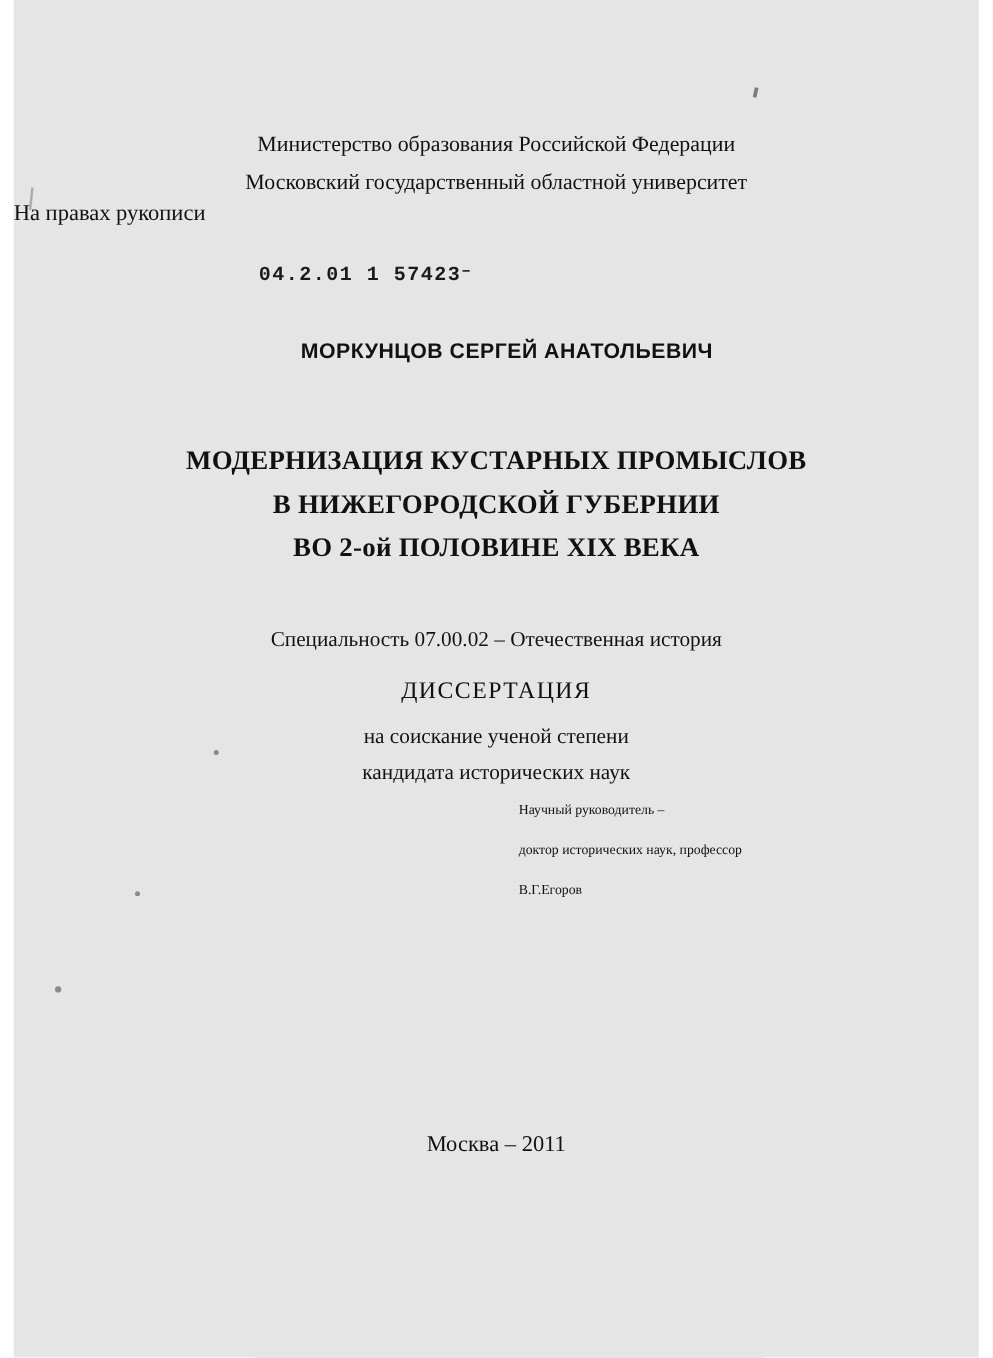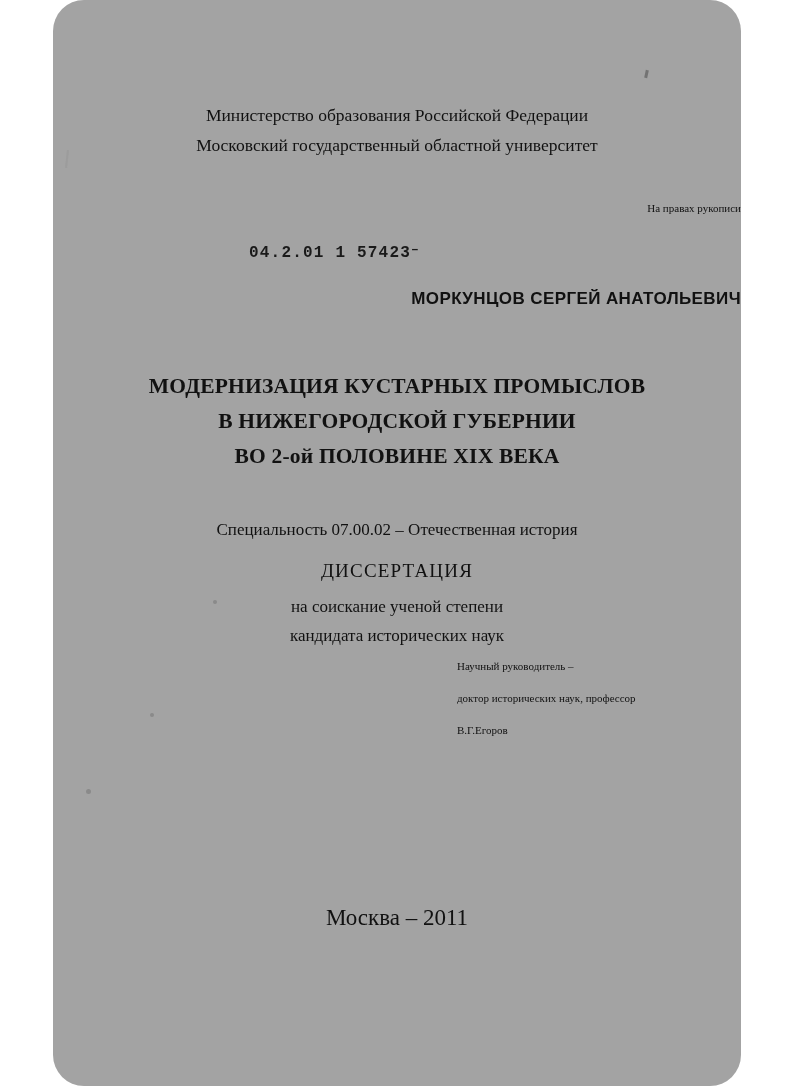--- a/index.html
+++ b/index.html
@@ -6,26 +6,25 @@
     margin: 0;
     padding: 0;
     background: #ffffff;
   }
   body {
     font-family: "Liberation Serif", serif;
     color: #111111;
   }
   .page {
     position: relative;
-    width: 688px;
+    width: 772px;
     height: 1086px;
     margin: 0 auto;
-    background: #a3a3a3;
+    background: #e5e5e5;
     overflow: hidden;
-    border-radius: 31px;
   }
   
   .speck {
     position: absolute;
     background: #8a8a8a;
     border-radius: 50%;
   }
   .mark-left-tick {
     position: absolute;
     left: 13px;
@@ -55,41 +54,40 @@
   .org {
     margin-top: 100px;
     text-align: center;
     font-size: 17.5px;
     line-height: 30px;
   }
   .org div {
     white-space: nowrap;
   }
   .manuscript {
-    margin-top: 42px;
-    text-align: right;
-    font-size: 11px;
+    text-align: left;
+    font-size: 18px;
   }
   .udk {
     margin-top: 28px;
     margin-left: 196px;
     font-family: "Liberation Mono", monospace;
     font-size: 16px;
     letter-spacing: 1.2px;
     color: #1a1a1a;
     font-weight: bold;
   }
   .udk .tail {
     letter-spacing: 0;
     font-size: 13px;
     vertical-align: 4px;
   }
   .author {
-    margin-top: 27px;
-    text-align: right;
+    margin-top: 42px;
+    text-align: center;
     font-family: "Liberation Sans", sans-serif;
     font-weight: bold;
     font-size: 17px;
     letter-spacing: .4px;
     padding-left: 17px;
   }
   .title {
     margin-top: 60px;
     text-align: center;
     font-weight: bold;
@@ -121,21 +119,21 @@
     margin-left: 404px;
     font-size: 11px;
     line-height: 32px;
   }
   .place {
     position: absolute;
     top: 905px;
     left: 0;
     right: 0;
     text-align: center;
-    font-size: 23px;
+    font-size: 18px;
   }
 </style>
 </head>
 <body>
 
 <div class="page">
 
   <div class="mark-top-dot"></div>
   <div class="mark-left-tick"></div>
   <div class="speck" style="left:160px; top:600px; width:4px; height:4px;"></div>

